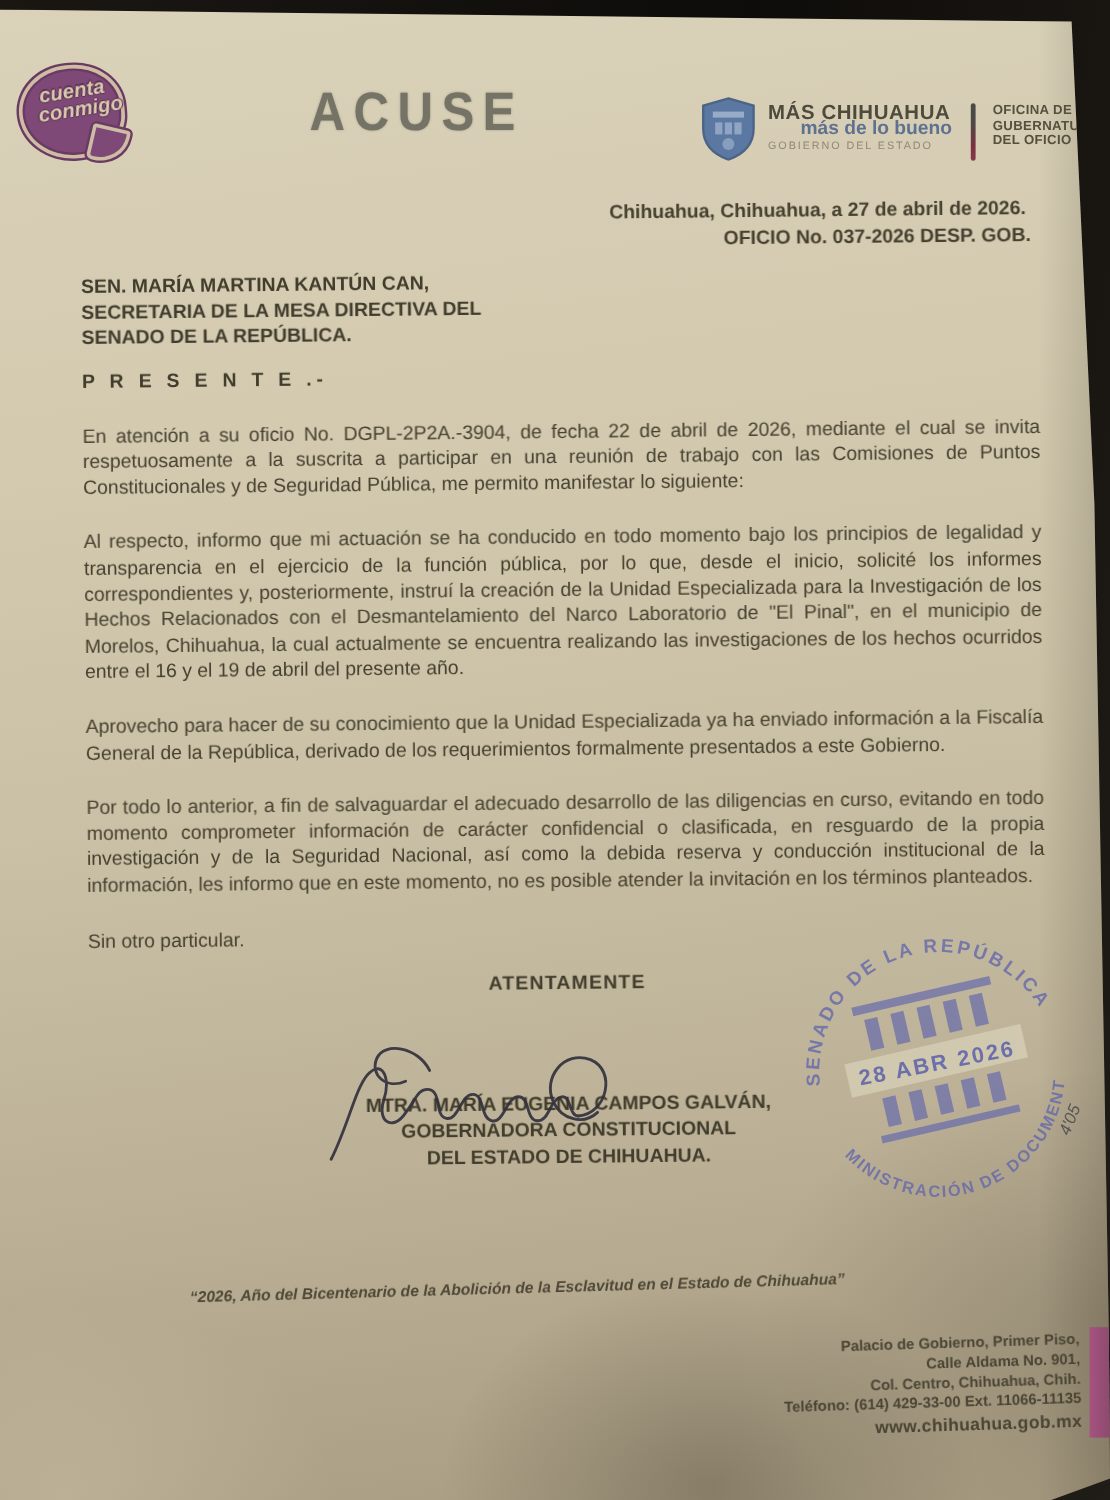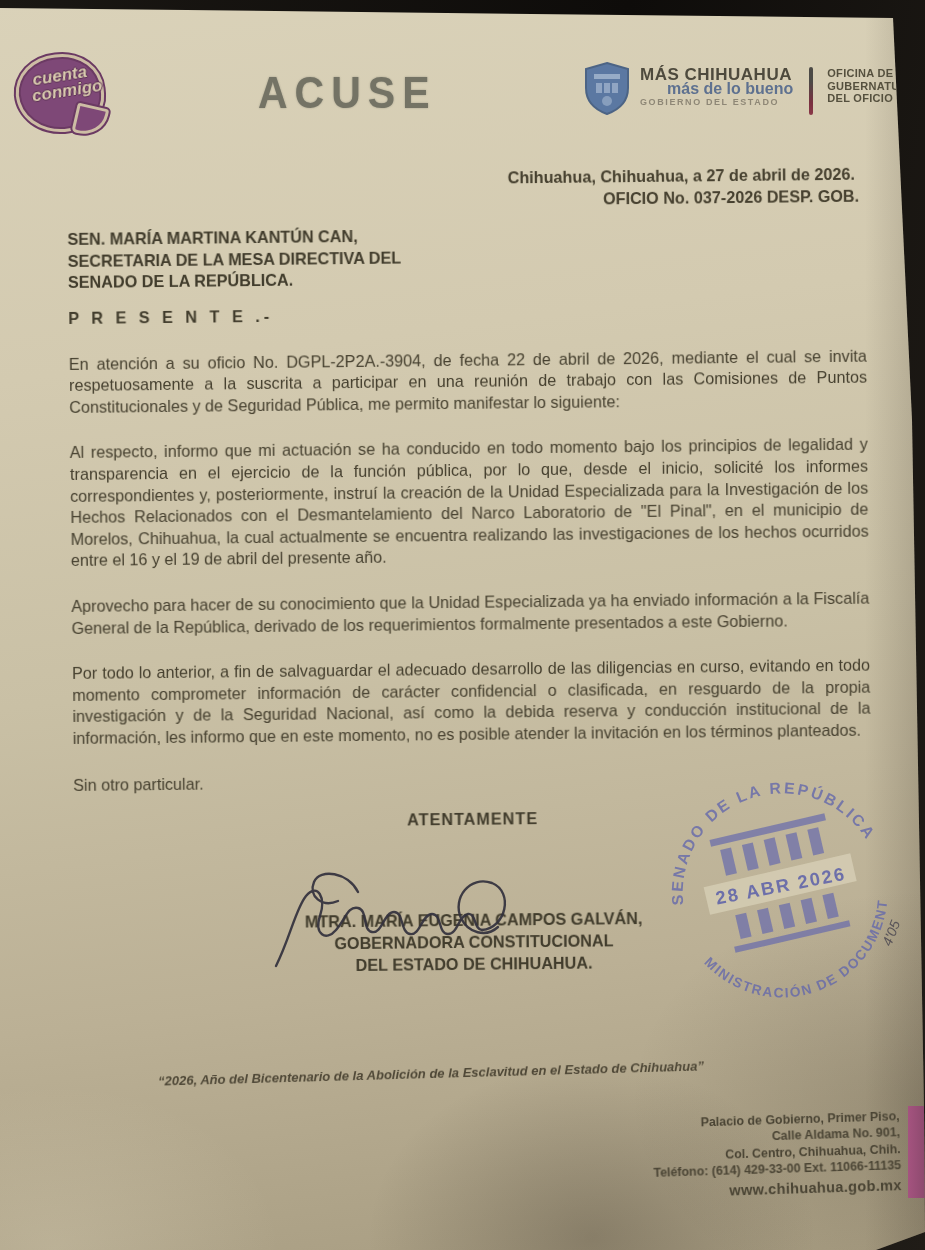--- a/index.html
+++ b/index.html
@@ -28,26 +28,26 @@
   .cc-tail{position:absolute;left:62px;top:58px;width:26px;height:24px;background:#7e4877;
     border:3px solid #cdbda4;box-shadow:0 0 0 2px #6b3a63;border-radius:10% 10% 80% 15%;transform:rotate(18deg);}
   .cc-words{position:absolute;left:0;top:18px;width:104px;text-align:center;transform:rotate(-4deg);
     font-weight:800;font-style:italic;font-size:17px;line-height:16px;color:#d9cbae;
     text-shadow:0 1px 0 #5e3257,0 -1px 0 #5e3257,1px 0 0 #5e3257,-1px 0 0 #5e3257;}
   .cc-words .w2{display:block;padding-left:10px;}
   
   .acuse{position:absolute;left:258px;top:70px;font-size:41px;font-weight:800;color:#6c6c5f;
     letter-spacing:7px;transform:scaleY(1.1);opacity:.92;text-shadow:0 0 2px rgba(104,104,92,.55);}
   
-  .gov{position:absolute;left:584px;top:61px;display:flex;align-items:flex-start;gap:10px;}
+  .gov{position:absolute;left:584px;top:80px;display:flex;align-items:flex-start;gap:10px;}
   .gov-shield{flex:0 0 auto;opacity:.88;}
   .gov-col{padding-top:6px;}
   .gov-brand{font-size:17px;font-weight:800;color:#4e4a3d;letter-spacing:.5px;line-height:15px;}
   .gov-tag{font-size:16px;font-weight:700;color:#5e7190;line-height:14px;padding-left:27px;}
-  .gov-ent{font-size:9px;font-weight:700;color:#8e8776;letter-spacing:1.6px;line-height:12px;}
+  .gov-ent{font-size:9px;font-weight:400;color:#8e8776;letter-spacing:1.6px;line-height:12px;}
   .gov-div{width:4px;height:48px;margin:6px 4px 0 6px;background:linear-gradient(#4c4a46 30%,#7a3040 75%,#8a3848);border-radius:2px;}
   .gov-office{padding-top:6px;font-size:11px;font-weight:800;color:#55503e;line-height:12.5px;letter-spacing:.3px;}
   
   .letter{position:absolute;left:65px;right:62px;top:0;transform:rotate(-0.6deg);transform-origin:0 0;
     color:#46402f;font-size:16.2px;line-height:21.6px;}
   .dateline{margin-top:172px;text-align:right;font-weight:700;padding-right:10px;}
   .oficio{text-align:right;font-weight:700;padding-right:6px;}
   .recipient{margin-top:14px;font-weight:700;color:#413c2c;}
   .salutation{margin-top:14px;font-weight:700;letter-spacing:4px;color:#413c2c;}
   .par{margin:24px 0 0 0;text-align:justify;}

